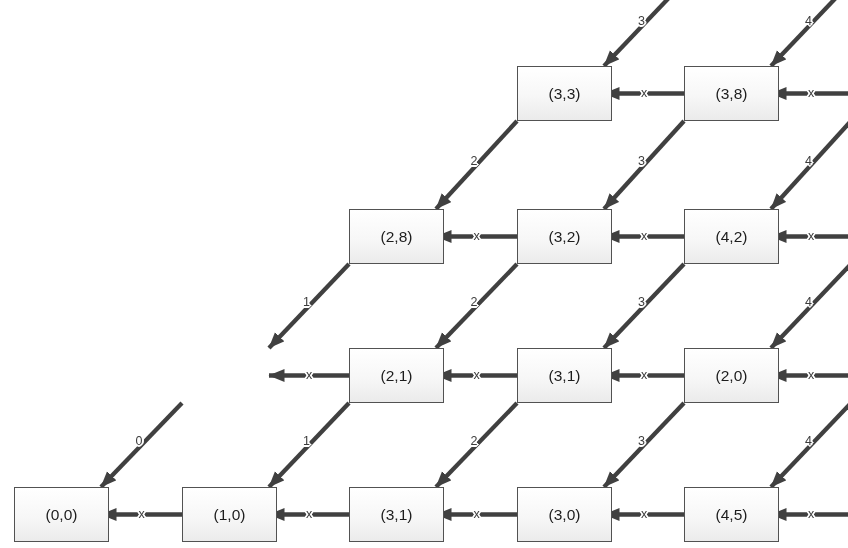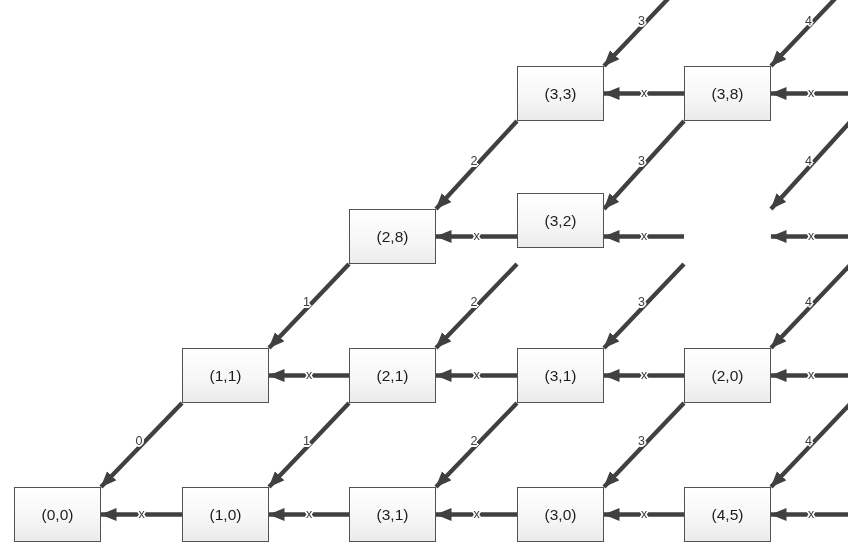--- a/index.html
+++ b/index.html
@@ -3,21 +3,21 @@
 <meta charset="utf-8">
 <style>
   html,body{margin:0;padding:0;background:#ffffff;}
   .canvas{
     position:relative;width:848px;height:548px;background:#ffffff;
     overflow:hidden;font-family:"Liberation Sans",sans-serif;
   }
   .edges{position:absolute;left:0;top:0;}
   .edge{stroke:#404040;stroke-width:4.3;}
   .node{
-    position:absolute;width:87px;height:55px;box-sizing:border-box;
+    position:absolute;width:95px;height:55px;box-sizing:border-box;
     border:1.5px solid #525252;
     background:linear-gradient(180deg,#ffffff 0%,#f7f7f7 55%,#ebebeb 100%);
     display:flex;align-items:center;justify-content:center;
   }
   .node-label{font-size:15.5px;color:#1c1c1c;}
   .elabel{
     position:absolute;transform:translate(-50%,-54%);
     font-size:12.5px;color:#3c3c3c;white-space:nowrap;line-height:1;
     text-shadow:1px 0 0 #fff,-1px 0 0 #fff,0 1px 0 #fff,0 -1px 0 #fff,
                 1px 1px 0 #fff,-1px -1px 0 #fff,1px -1px 0 #fff,-1px 1px 0 #fff,
@@ -75,37 +75,37 @@
     </div>
   <div class="node" style="left:349px;top:487px">
       <span class="node-label">(3,1)</span>
     </div>
   <div class="node" style="left:517px;top:487px">
       <span class="node-label">(3,0)</span>
     </div>
   <div class="node" style="left:684px;top:487px">
       <span class="node-label">(4,5)</span>
     </div>
-  <div class="node" style="left:182px;top:348px">
-      <span class="node-label">(1,1)</span>
-    </div>
   <div class="node" style="left:349px;top:348px">
       <span class="node-label">(2,1)</span>
     </div>
   <div class="node" style="left:517px;top:348px">
       <span class="node-label">(3,1)</span>
     </div>
   <div class="node" style="left:684px;top:348px">
       <span class="node-label">(2,0)</span>
     </div>
   <div class="node" style="left:349px;top:209px">
       <span class="node-label">(2,8)</span>
     </div>
-  <div class="node" style="left:517px;top:193px">
+  <div class="node" style="left:517px;top:209px">
       <span class="node-label">(3,2)</span>
+    </div>
+  <div class="node" style="left:684px;top:209px">
+      <span class="node-label">(4,2)</span>
     </div>
   <div class="node" style="left:517px;top:66px">
       <span class="node-label">(3,3)</span>
     </div>
   <div class="node" style="left:684px;top:66px">
       <span class="node-label">(3,8)</span>
     </div>
 
   <span class="elabel" style="left:141.5px;top:514.5px">x</span>
   <span class="elabel" style="left:309px;top:514.5px">x</span>

